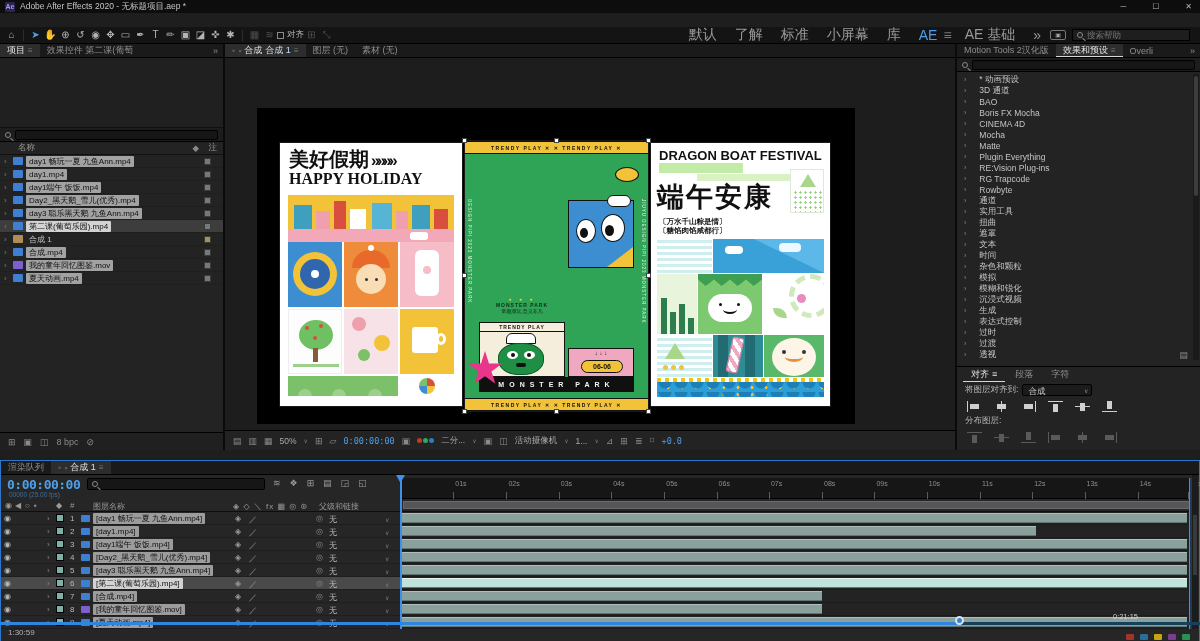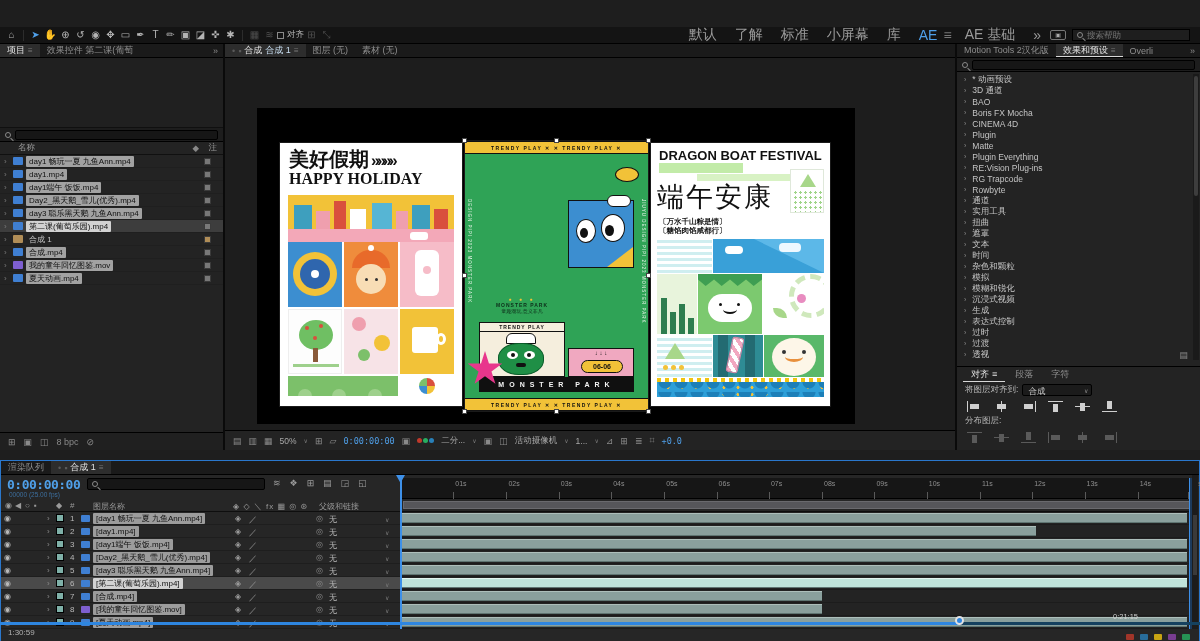--- a/index.html
+++ b/index.html
@@ -80,27 +80,27 @@
 .strip{position:absolute;left:0;width:100%;height:13px;background:#f2c238;color:#111;font-size:5px;font-weight:700;letter-spacing:1.5px;text-align:center;line-height:13px;border-top:1px solid #111;border-bottom:1px solid #111;overflow:hidden;white-space:nowrap}
 #p2 .title{position:absolute;left:0;top:17px;width:100%;text-align:center;font-size:19px;font-weight:900;color:#fff;text-shadow:1px 1px 0 #0a5c2a;white-space:nowrap}
 .vtext{position:absolute;top:58px;height:178px;writing-mode:vertical-rl;font-size:4.5px;letter-spacing:1px;color:#eaf5ea;overflow:hidden;white-space:nowrap}
 #p2 .collage{position:absolute;left:14px;top:55px;width:155px;height:181px}
 .card{position:absolute;background:#f5eedd;border:1px solid #111}
 .zig{clip-path:polygon(0 0,100% 0,100% 45%,87% 100%,75% 45%,62% 100%,50% 45%,37% 100%,25% 45%,12% 100%,0 45%)}
 .blackband{position:absolute;left:14px;top:236px;width:155px;height:15px;background:#101010;color:#f5f5f5;font-size:7px;font-weight:700;letter-spacing:5px;text-align:center;line-height:15px;overflow:hidden;white-space:nowrap}
 .star{position:absolute;left:2px;top:210px;width:36px;height:36px;background:#e8368c;clip-path:polygon(50% 0,61% 35%,98% 35%,68% 57%,79% 91%,50% 70%,21% 91%,32% 57%,2% 35%,39% 35%)}
 .hdl{position:absolute;width:5px;height:5px;background:#fff;border:1px solid #444;z-index:5}
 #p3 .te{position:absolute;left:8px;top:5px;font-size:13px;font-weight:900;color:#111;white-space:nowrap;letter-spacing:0;z-index:2}
-#p3 .tc{position:absolute;left:6px;top:36px;font-size:27px;font-weight:400;color:#111;letter-spacing:2px;white-space:nowrap;z-index:2}
+#p3 .tc{position:absolute;left:6px;top:36px;font-size:27px;font-weight:700;color:#111;letter-spacing:2px;white-space:nowrap;z-index:2}
 #p3 .br{position:absolute;left:8px;top:74px;font-size:7.5px;font-weight:700;color:#111;line-height:9px;z-index:2}
 #p3 .art{position:absolute;left:6px;top:96px;width:167px;height:158px}
 
 #rightpanel{position:absolute;left:955px;top:44px;width:245px;height:406px;background:#232323;border-left:2px solid #0a0a0a}
 .fx-list{position:absolute;left:0;top:30px;width:238px}
-.fx-item{height:11px;display:flex;gap:6px;padding-left:7px;align-items:center;font-size:8.5px;color:#c4c4c4;white-space:nowrap;overflow:hidden}
+.fx-item{height:11px;display:flex;gap:13px;padding-left:7px;align-items:center;font-size:8.5px;color:#c4c4c4;white-space:nowrap;overflow:hidden}
 .fx-item .chev{color:#8a8a8a;font-size:7px}
 .fx-scroll{position:absolute;right:1px;top:30px;width:6px;height:286px;background:#1a1a1a}
 .fx-scroll .thumb{position:absolute;left:1px;top:2px;width:4px;height:120px;background:#3d3d3d;border-radius:2px}
 .panel-menu-ic{position:absolute;right:12px;top:306px;color:#8a8a8a;font-size:9px}
 .align-sec{position:absolute;left:0;top:322px;width:245px;border-top:1px solid #000}
 .align-tabs{height:15px;display:flex;align-items:center;gap:2px;padding:0 6px;font-size:9px;color:#8e8e8e}
 .align-tabs .t{padding:0 8px;display:flex;gap:3px;align-items:center}
 .align-tabs .t.active{color:#e4e4e4;border-bottom:1px solid #d8d8d8;height:100%}
 .alrow{display:flex;align-items:center;gap:4px;padding:2px 8px;font-size:8.5px;color:#b8b8b8}
 .dd{background:#1b1b1b;border:1px solid #000;border-radius:2px;padding:0 14px 0 5px;height:12px;line-height:12px;color:#c8c8c8;position:relative;min-width:70px}
@@ -163,20 +163,29 @@
 .ptime-r{position:absolute;right:62px;top:612px;font-size:7.5px;color:#d0d0d0;z-index:10}
 .ptime-l{position:absolute;left:8px;top:628px;font-size:8px;color:#b0b0b0;z-index:10}
 .taskbits{position:absolute;right:10px;bottom:1px;display:flex;gap:6px;z-index:10}
 .taskbits i{width:8px;height:6px;border-radius:1px;display:block;opacity:.8}
 </style>
 </head>
 <body>
 
 <div class="app">
 
+  <div id="titlebar">
+    <div class="ae-logo">Ae</div>
+    <span class="ttl">Adobe After Effects 2020 - 无标题项目.aep *</span>
+    <div class="win-controls">
+      <span>─</span>
+      <span>☐</span>
+      <span>✕</span>
+    </div>
+  </div>
 
 
   <div id="toolbar">
     <span class="tool">⌂</span>
     <span class="tsep"></span>
     <span class="tool active">➤</span>
     <span class="tool">✋</span>
     <span class="tool">⊕</span>
     <span class="tool">↺</span>
     <span class="tool">◉</span>
@@ -591,21 +600,21 @@
           <span>Boris FX Mocha</span>
         </div>
 
         <div class="fx-item">
           <span class="chev">›</span>
           <span>CINEMA 4D</span>
         </div>
 
         <div class="fx-item">
           <span class="chev">›</span>
-          <span>Plugin</span>
+          <span>Mocha</span>
         </div>
 
         <div class="fx-item">
           <span class="chev">›</span>
           <span>Matte</span>
         </div>
 
         <div class="fx-item">
           <span class="chev">›</span>
           <span>Plugin Everything</span>

